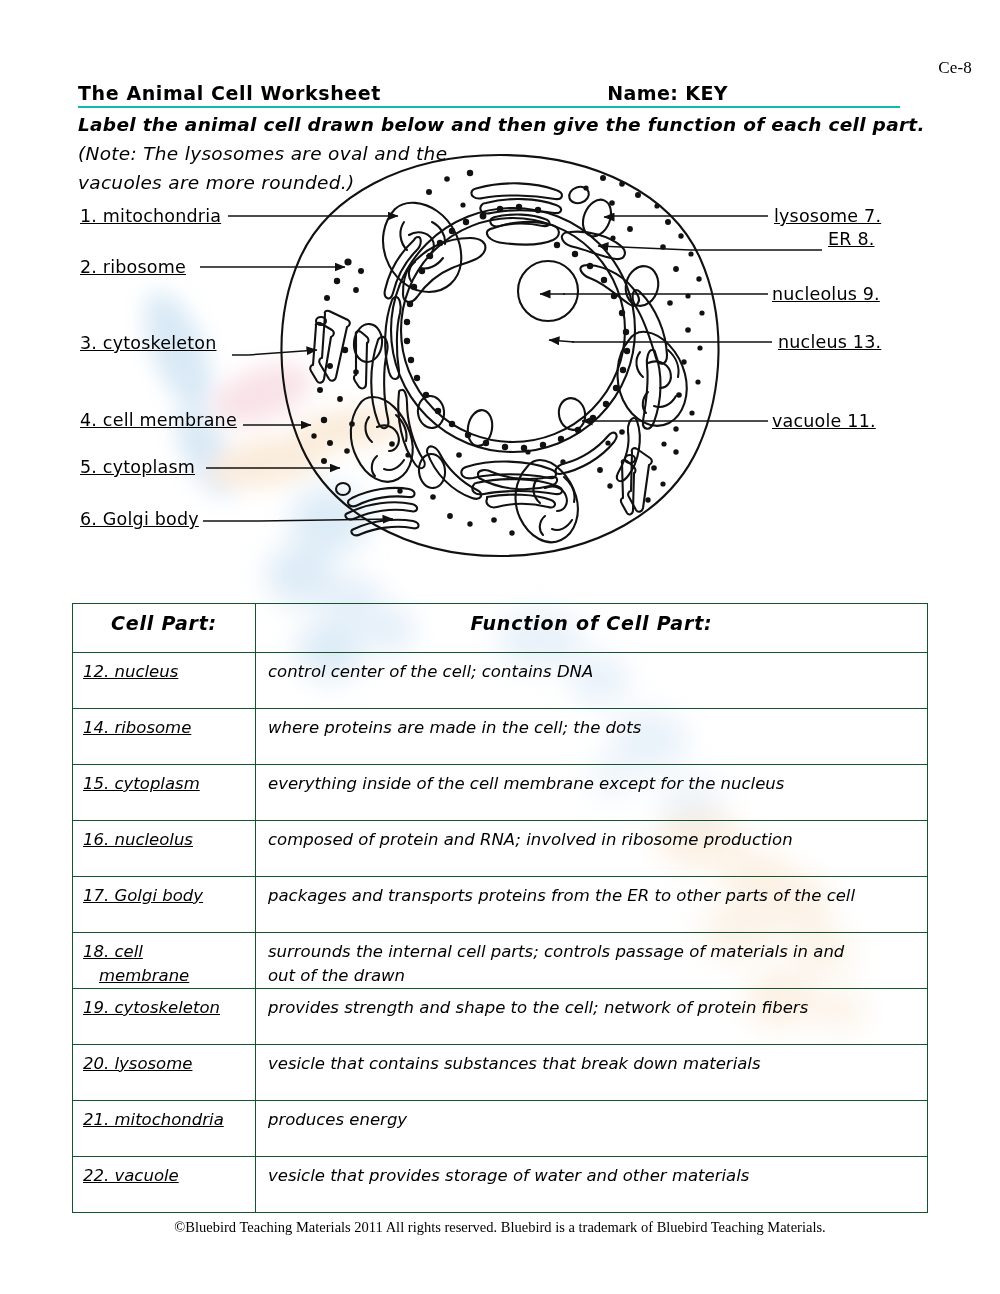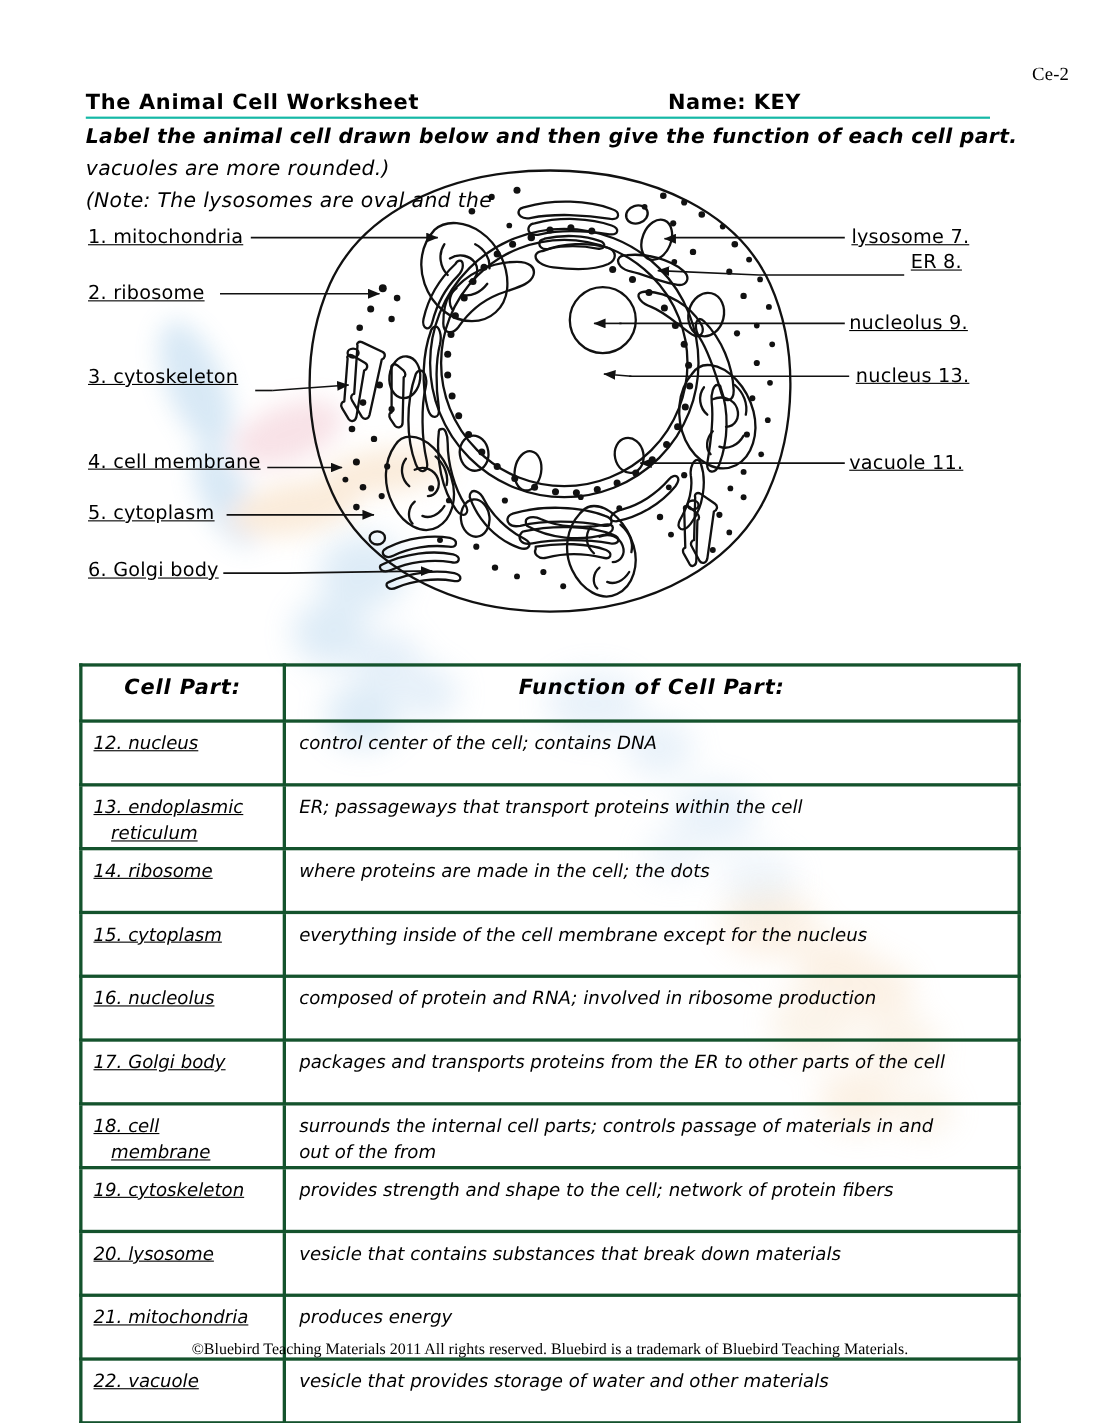--- a/index.html
+++ b/index.html
@@ -26,21 +26,21 @@
     letter-spacing:.3px;line-height:29px;white-space:nowrap;}
   #instructions div.note{font-weight:400;}
   
   #diagram{position:absolute;left:0;top:0;width:1000px;height:600px;z-index:2;}
   
   .callout{position:absolute;font-size:17.5px;letter-spacing:.2px;
     white-space:nowrap;z-index:4;text-decoration:underline;}
   
   #fn-table{position:absolute;left:72px;top:603px;width:856px;
     border-collapse:collapse;z-index:3;}
-  #fn-table td,#fn-table th{border:3px solid #14532d;padding:0;vertical-align:top;}
+  #fn-table td,#fn-table th{border:1px solid #14532d;padding:0;vertical-align:top;}
   .col-part{width:172px;}
   .th-cell{height:40px;text-align:center;font-size:19px;font-style:italic;
     font-weight:700;letter-spacing:.8px;padding-top:8px !important;}
   .cell-part{font-size:16.5px;font-style:italic;padding:7px 0 0 10px !important;
     line-height:24px;text-decoration:underline;}
   .cell-fn{font-size:16.5px;font-style:italic;padding:7px 0 0 12px !important;
     line-height:24px;}
   .cell-part .cont{display:block;padding-left:16px;}
   
   #footer{position:absolute;left:0;top:1219px;width:1000px;text-align:center;
@@ -83,31 +83,31 @@
     <ellipse cx="700" cy="840" rx="44" ry="30" fill="#f0c088"></ellipse>
     <ellipse cx="760" cy="880" rx="36" ry="28" fill="#f0c088"></ellipse>
     <ellipse cx="740" cy="930" rx="40" ry="32" fill="#efcda0"></ellipse>
     <ellipse cx="800" cy="900" rx="30" ry="26" fill="#f0c088"></ellipse>
     <ellipse cx="820" cy="950" rx="34" ry="28" fill="#efcda0"></ellipse>
     <ellipse cx="780" cy="1000" rx="36" ry="28" fill="#f0c088"></ellipse>
     <ellipse cx="840" cy="1010" rx="26" ry="22" fill="#efcda0"></ellipse>
   </g>
 </svg>
 
-<div id="page-code">Ce-2</div>
+<div id="page-code">Ce-8</div>
 
 <div id="header-row">
   <div class="hdr-title">The Animal Cell Worksheet</div>
   <div class="hdr-name">Name: KEY</div>
 </div>
 
 <div id="instructions">
   <div>Label the animal cell drawn below and then give the function of each cell part.</div>
+  <div class="note">(Note: The lysosomes are oval and the</div>
   <div class="note">vacuoles are more rounded.)</div>
-  <div class="note">(Note: The lysosomes are oval and the</div>
 </div>
 
 <svg id="diagram" viewBox="0 0 1000 600">
   <defs>
     <marker id="arw" markerWidth="11" markerHeight="9" refX="10.5" refY="4.5" orient="auto" markerUnits="userSpaceOnUse">
       <path d="M0,0 L11,4.5 L0,9 Z" fill="#111"></path>
     </marker>
   </defs>
 
   <g fill="none" stroke="#111" stroke-width="2.1" stroke-linecap="round" stroke-linejoin="round">
@@ -384,27 +384,20 @@
       <tr>
     <th class="col-part th-cell">Cell Part:</th>
     <th class="th-cell">Function of Cell Part:</th>
   </tr>
 
   <tr>
     <td class="col-part cell-part" style="height:48px">12. nucleus</td>
     <td class="cell-fn">control center of the cell; contains DNA</td>
   </tr>
 
-  <tr>
-    <td class="col-part cell-part" style="height:48px">
-      <span>13. endoplasmic</span>
-      <span class="cont">reticulum</span>
-    </td>
-    <td class="cell-fn">ER; passageways that transport proteins within the cell</td>
-  </tr>
 
   <tr>
     <td class="col-part cell-part" style="height:48px">14. ribosome</td>
     <td class="cell-fn">where proteins are made in the cell; the dots</td>
   </tr>
 
   <tr>
     <td class="col-part cell-part" style="height:48px">15. cytoplasm</td>
     <td class="cell-fn">everything inside of the cell membrane except for the nucleus</td>
   </tr>
@@ -419,21 +412,21 @@
     <td class="cell-fn">packages and transports proteins from the ER to other parts of the cell</td>
   </tr>
 
   <tr>
     <td class="col-part cell-part" style="height:48px">
       <span>18. cell</span>
       <span class="cont">membrane</span>
     </td>
     <td class="cell-fn">
       <span>surrounds the internal cell parts; controls passage of materials in and</span><br>
-      <span>out of the from</span>
+      <span>out of the drawn</span>
     </td>
   </tr>
 
   <tr>
     <td class="col-part cell-part" style="height:48px">19. cytoskeleton</td>
     <td class="cell-fn">provides strength and shape to the cell; network of protein fibers</td>
   </tr>
 
   <tr>
     <td class="col-part cell-part" style="height:48px">20. lysosome</td>

